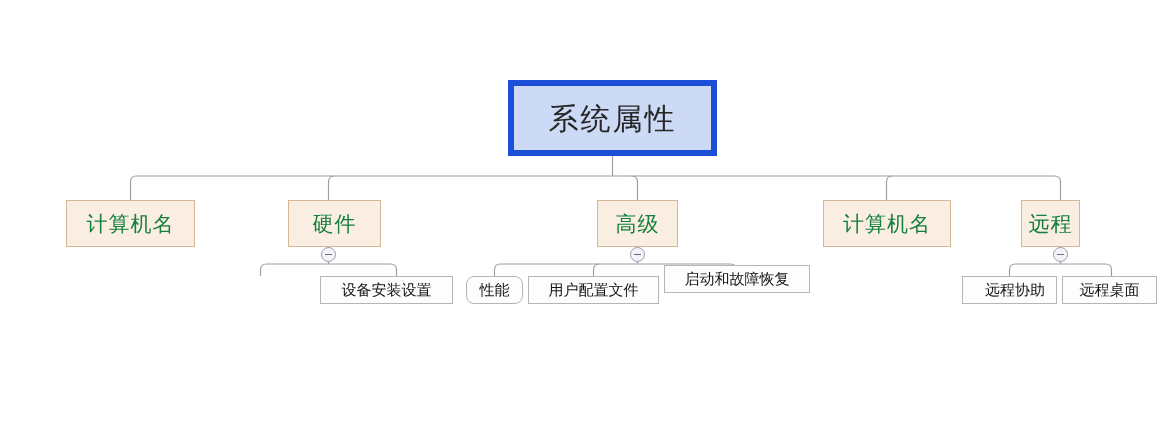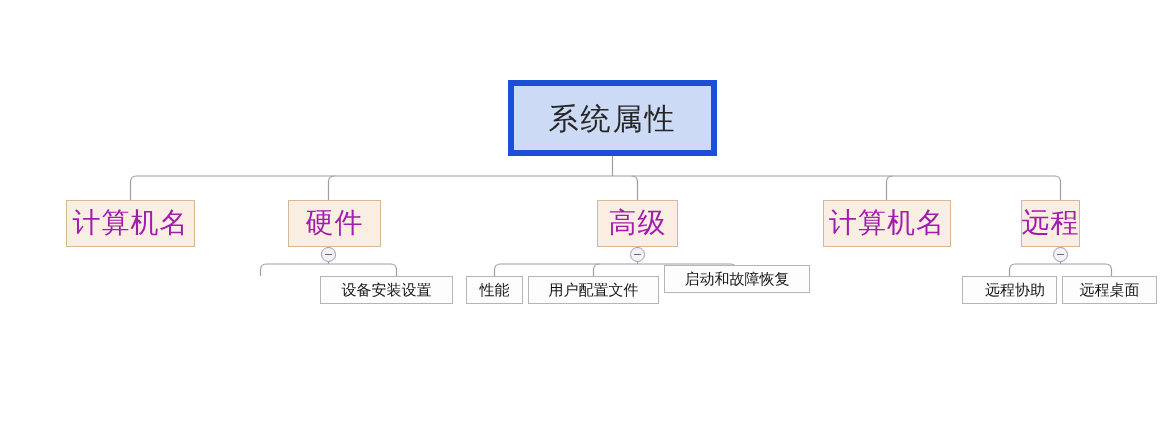--- a/index.html
+++ b/index.html
@@ -39,23 +39,23 @@
   .node-root {
     background: #ccdaf5;
     border: 6px solid #1d4ed8;
     font-size: 30px;
     letter-spacing: 2px;
     color: #262626;
   }
   .node-l2 {
     background: #faeee3;
     border: 1px solid #d7b894;
-    font-size: 28px;
+    font-size: 21px;
     letter-spacing: 1px;
-    color: #a21caf;
+    color: #15803d;
   }
   .node-l3 {
     background: #fdfdfd;
     border: 1px solid #b5b5b5;
     font-size: 15px;
     color: #141414;
   }
   .toggle {
     position: absolute;
     width: 15px;
@@ -120,21 +120,21 @@
   <div class="toggle" style="left:630px; top:247px;">
     <span class="bar"></span>
   </div>
   <div class="toggle" style="left:1053px; top:247px;">
     <span class="bar"></span>
   </div>
 
 
   <div class="node node-l3" style="left:320px; top:276px; width:133px; height:28px;">设备安装设置</div>
 
-  <div class="node node-l3" style="left:466px; top:276px; width:57px; height:28px;">性能</div>
+  <div class="node node-l3" style="left:466px; top:276px; width:57px; height:28px;border-radius:8px;">性能</div>
 
   <div class="node node-l3" style="left:528px; top:276px; width:131px; height:28px;">用户配置文件</div>
 
   <div class="node node-l3" style="left:664px; top:265px; width:146px; height:28px;">启动和故障恢复</div>
 
   <div class="node node-l3" style="left:962px; top:276px; width:95px; height:28px;padding-left:11px;">远程协助</div>
 
   <div class="node node-l3" style="left:1062px; top:276px; width:95px; height:28px;">远程桌面</div>
 
 </div>

